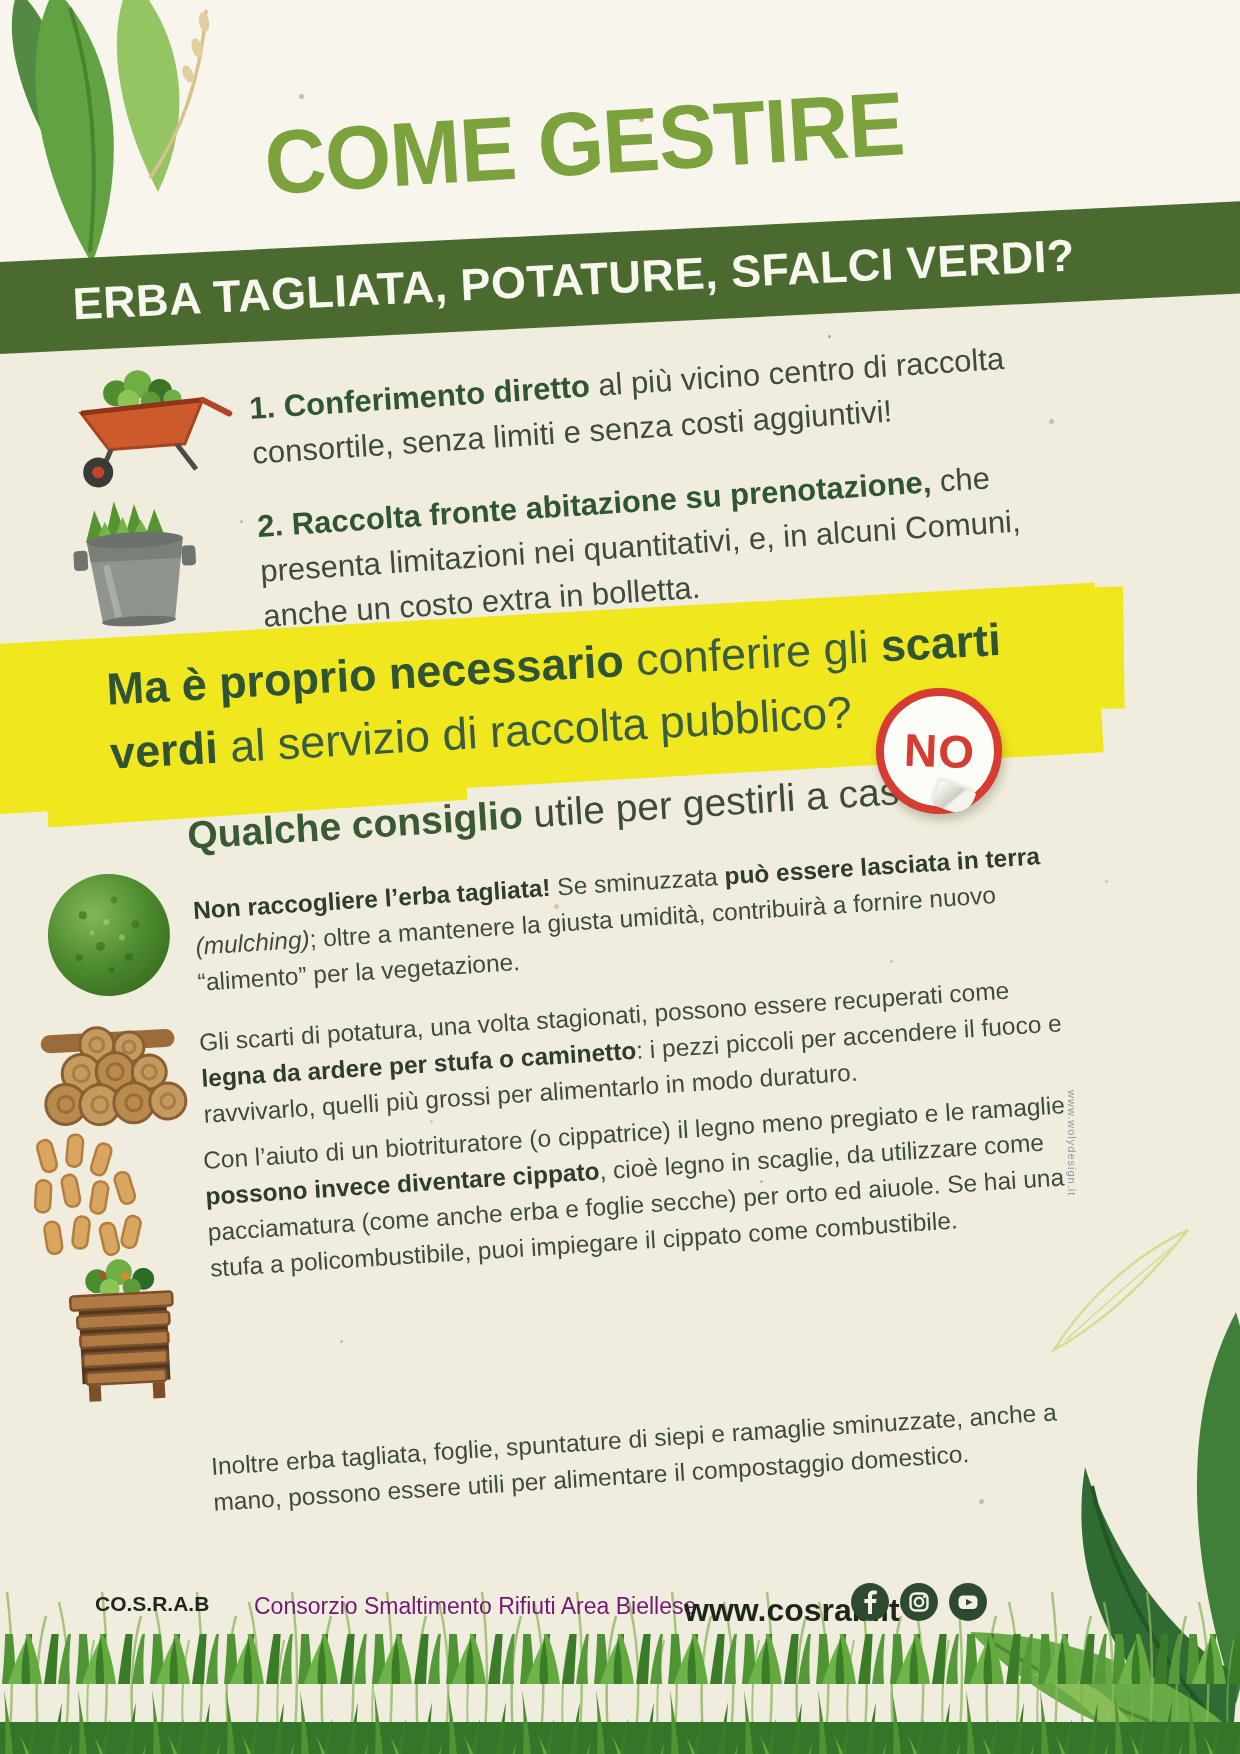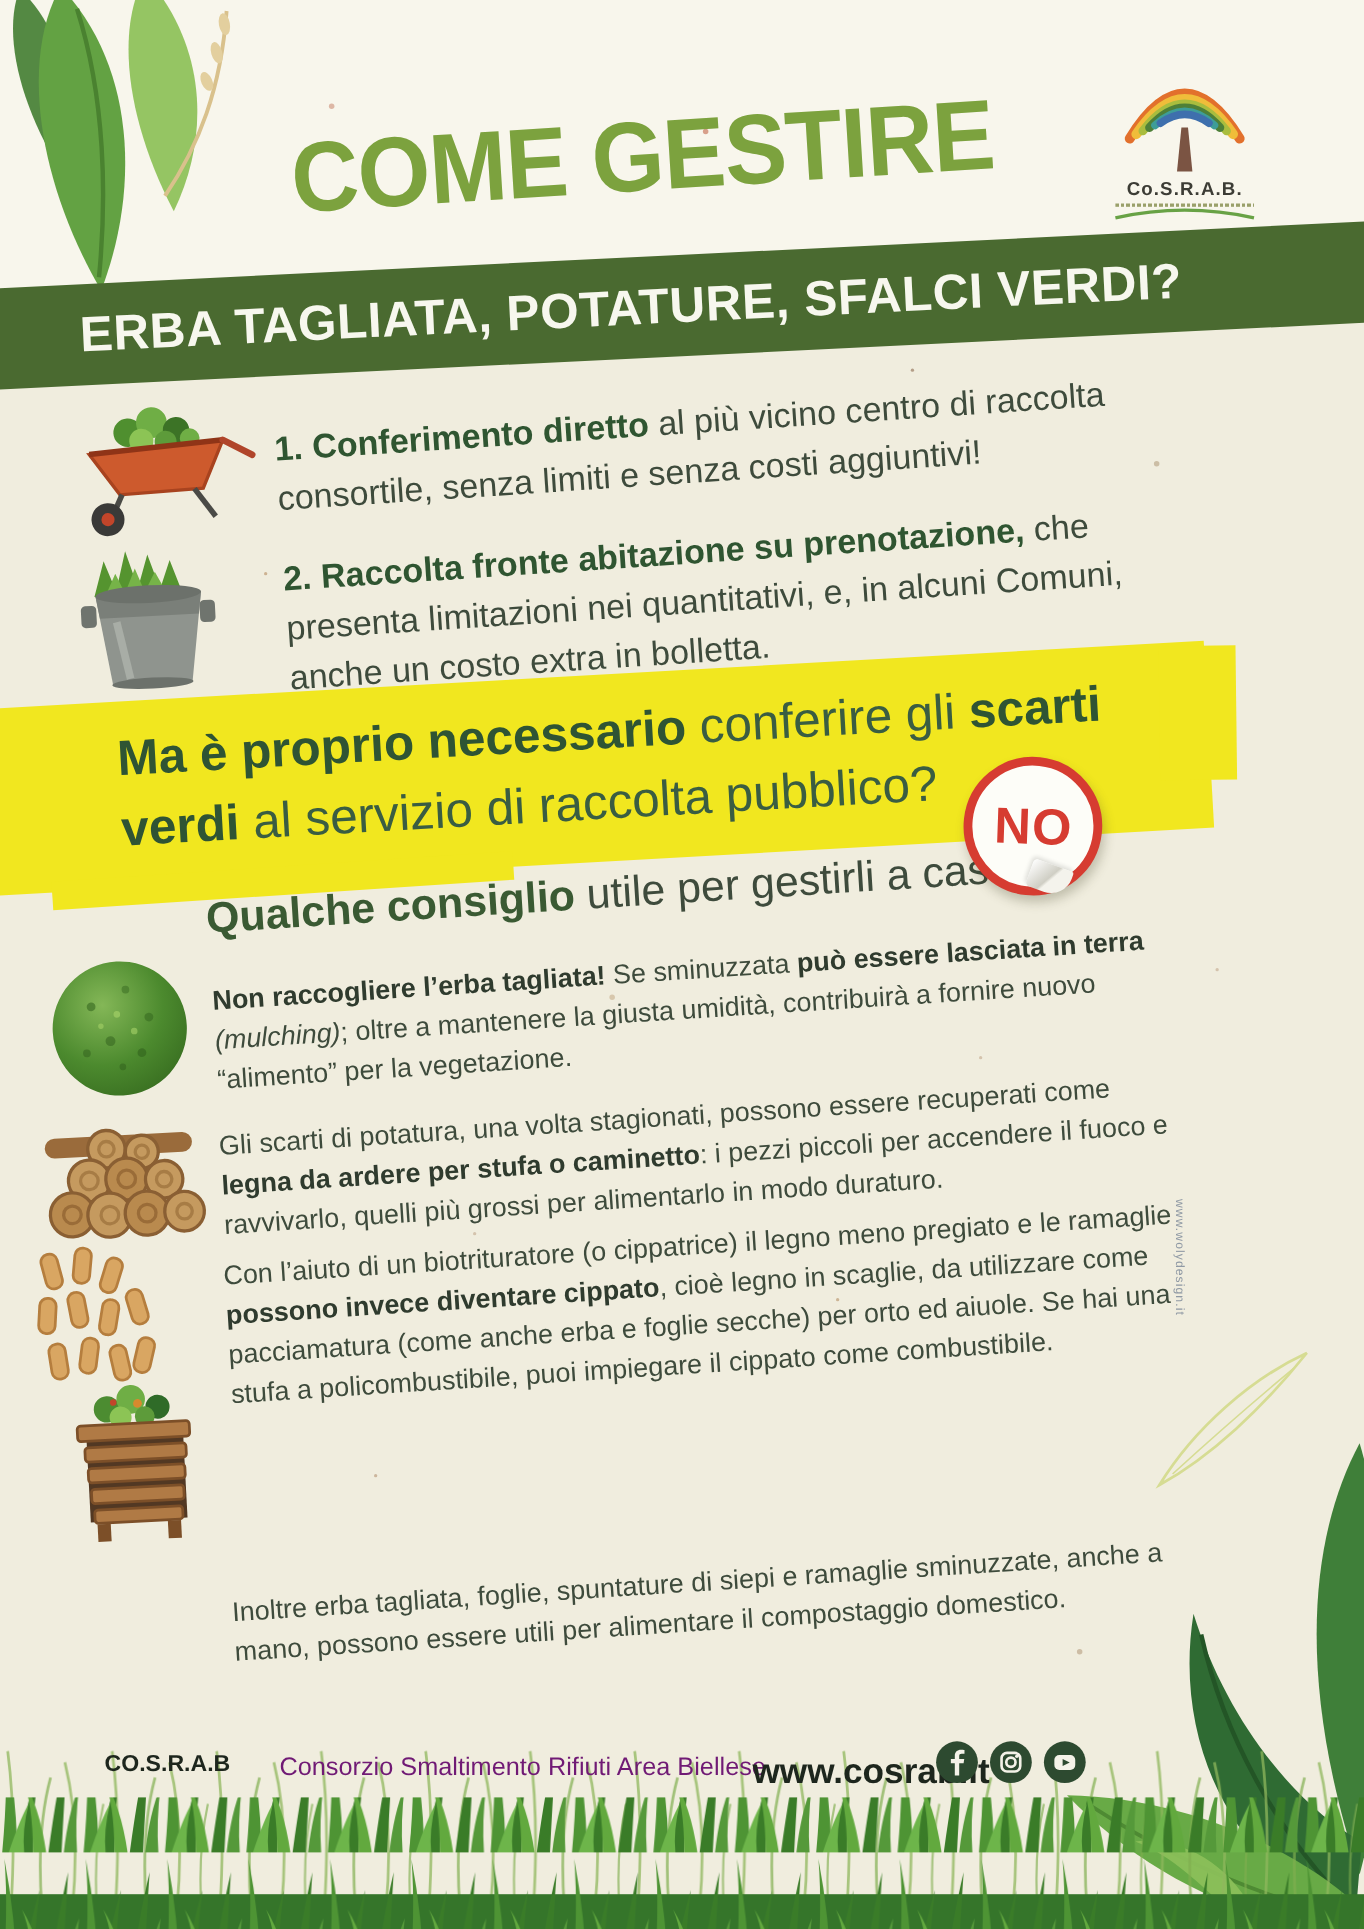--- a/index.html
+++ b/index.html
@@ -104,36 +104,20 @@
     <path d="M70,8 C96,90 97,180 90,252" stroke="#4a8230" stroke-width="4" fill="none"></path>
     <path d="M132,-22 C187,40 192,122 158,192 C116,112 104,28 132,-22 Z" fill="#8fc25c" opacity=".95"></path>
     <path d="M206,10 C201,80 181,132 150,178" stroke="#d9c18c" stroke-width="3.5" fill="none"></path>
     <ellipse cx="204" cy="22" rx="5" ry="10" fill="#e3cf9e" transform="rotate(-10 204 22)"></ellipse>
     <ellipse cx="197" cy="48" rx="5" ry="10" fill="#e3cf9e" transform="rotate(-16 197 48)"></ellipse>
     <ellipse cx="188" cy="74" rx="5" ry="9" fill="#e3cf9e" transform="rotate(-24 188 74)"></ellipse>
   </svg>
 
   <div class="title">COME GESTIRE</div>
 
-  <div class="logo">
-    <svg width="150" height="95" viewBox="0 0 150 95">
-      <path d="M68,92 L82,92 L78,52 L72,52 Z" fill="#7b5443"></path>
-      <path d="M25,62 Q75,-20 125,62" stroke="#e2702c" stroke-width="9" fill="none" stroke-linecap="round"></path>
-      <path d="M31,58 Q75,-6 119,58" stroke="#f0bd3a" stroke-width="9" fill="none" stroke-linecap="round"></path>
-      <path d="M37,55 Q75,6 113,55" stroke="#a9bd3e" stroke-width="8" fill="none" stroke-linecap="round"></path>
-      <path d="M43,52 Q75,16 107,52" stroke="#4e8038" stroke-width="8" fill="none" stroke-linecap="round"></path>
-      <path d="M48,50 Q75,25 102,50" stroke="#3e9d98" stroke-width="7" fill="none" stroke-linecap="round"></path>
-      <path d="M53,48 Q75,32 97,48" stroke="#3e6fad" stroke-width="7" fill="none" stroke-linecap="round"></path>
-    </svg>
-    <div class="logo-name">Co.S.R.A.B.</div>
-    <div class="logo-line"></div>
-    <svg width="150" height="14" viewBox="0 0 150 14">
-      <path d="M12,10 Q75,-4 138,10" stroke="#68a245" stroke-width="3" fill="none"></path>
-    </svg>
-  </div>
 
   <div class="banner">
     <span class="banner-text">ERBA TAGLIATA, POTATURE, SFALCI VERDI?</span>
   </div>
 
   <div class="icon-wrap wheelbarrow">
     <svg width="190" height="122" viewBox="0 0 190 122">
       <circle cx="70" cy="26" r="13" fill="#4f8f2f"></circle>
         <circle cx="92" cy="18" r="14" fill="#6fae45"></circle>
       <circle cx="114" cy="26" r="12" fill="#3c7326"></circle>

